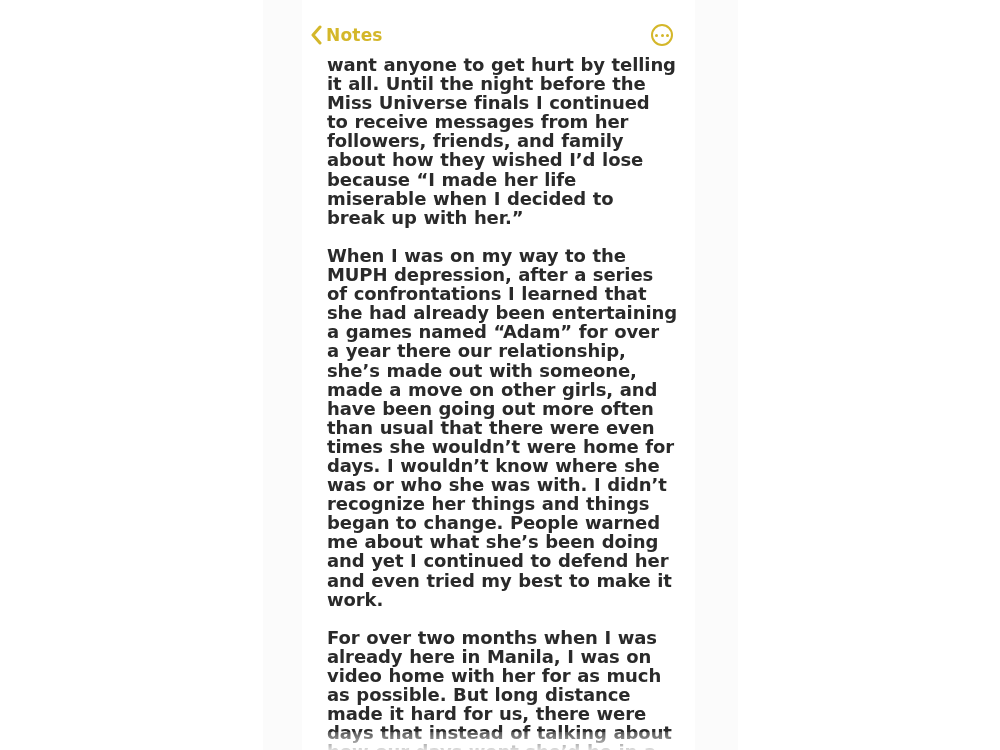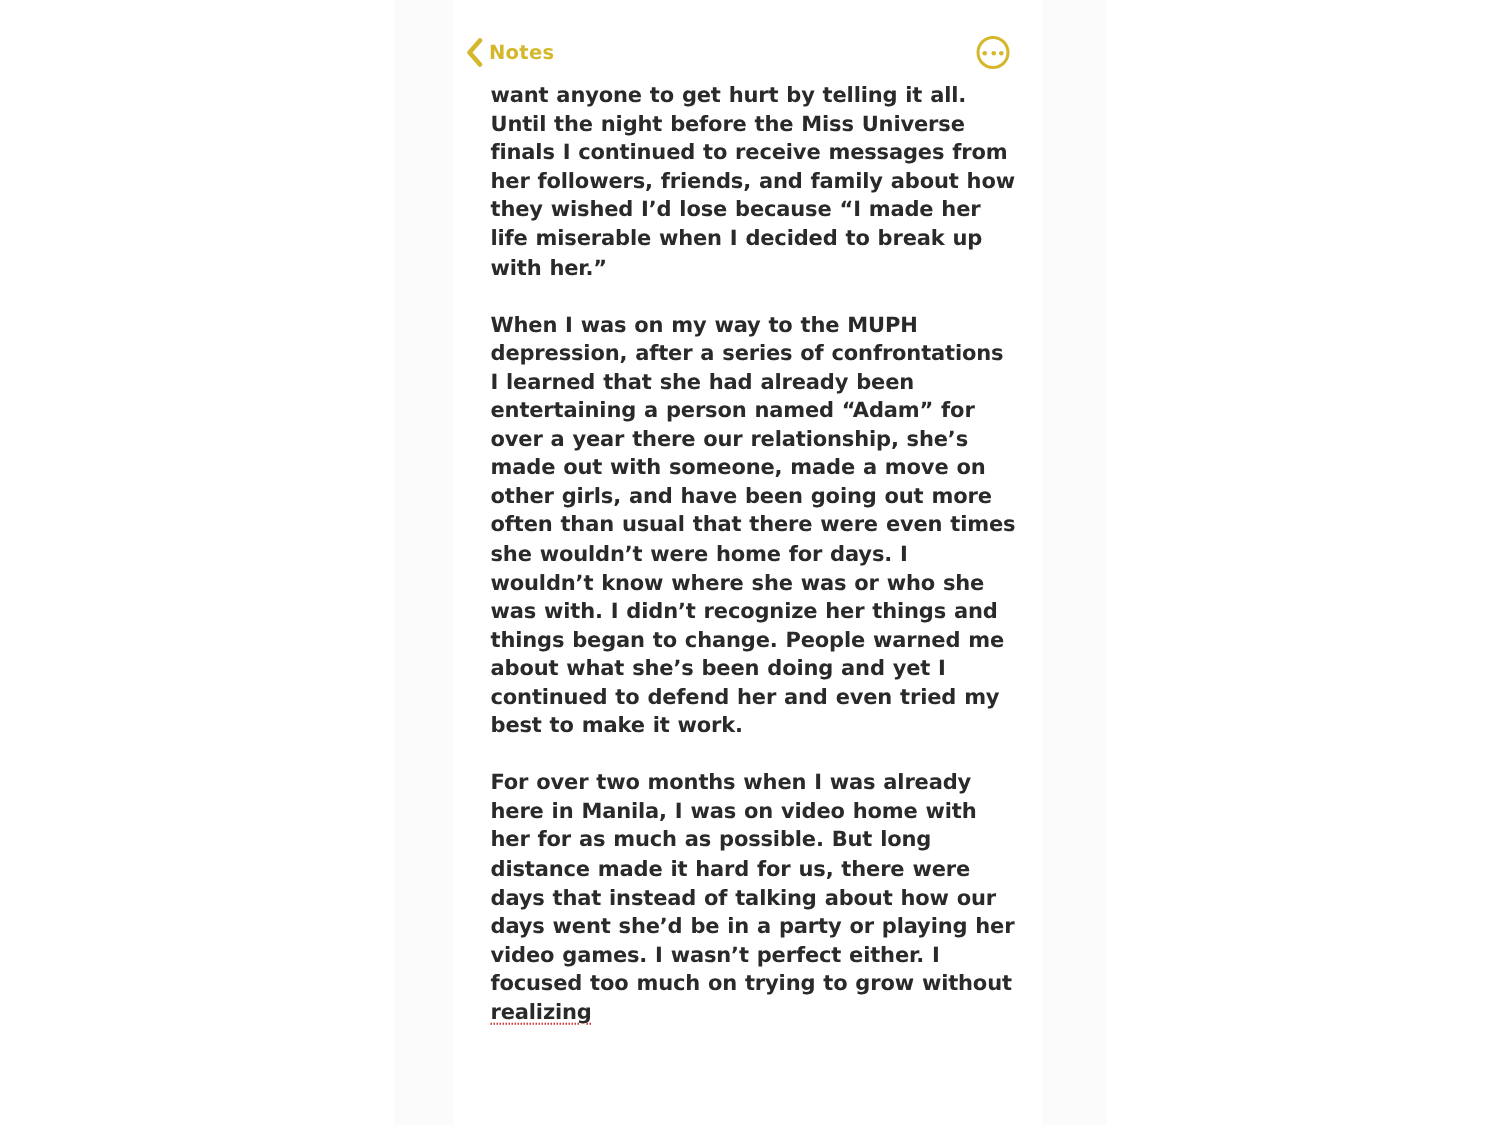--- a/index.html
+++ b/index.html
@@ -59,21 +59,21 @@
     }
     .back-button {
       display: flex;
       align-items: center;
       margin-left: 8px;
       cursor: pointer;
       color: #d4b72a;
     }
     .back-button svg { display: block; }
     .back-label {
-      font-size: 13px;
+      font-size: 17px;
       font-weight: bold;
       margin-left: 4px;
       color: #d4b72a;
       letter-spacing: 0.2px;
     }
     .more-button {
       margin-right: 22px;
       width: 22px;
       height: 22px;
       border: 2px solid #d4b72a;
@@ -91,21 +91,21 @@
       border-radius: 50%;
       margin: 0 1.3px;
     }
     .note-body {
       position: absolute;
       left: 25px;
       top: 55px;
       width: 350px;
     }
     .para {
-      font-size: 14px;
+      font-size: 18px;
       line-height: 19.1px;
       color: #2a2a2a;
       font-weight: bold;
       letter-spacing: -0.1px;
       margin: 0 0 19.1px 0;
       word-spacing: 0.5px;
     }
     .spell {
       text-decoration: underline dotted #d23a3a;
       text-underline-offset: 3px;
@@ -155,21 +155,21 @@
       <span>before the Miss Universe finals I continued to receive</span>
       <span>messages from her followers, friends, and family</span>
       <span>about how they wished I’d lose because “I made her</span>
       <span>life miserable when I decided to break up with her.”</span>
     </p>
 
 
     <p class="para">
       <span>When I was on my way to the MUPH depression, after</span>
       <span>a series of confrontations I learned that she had</span>
-      <span>already been entertaining a person named “Adam” for</span>
+      <span>already been entertaining a games named “Adam” for</span>
       <span>over a year there our relationship, she’s made out</span>
       <span>with someone, made a move on other girls, and have</span>
       <span>been going out more often than usual that there were</span>
       <span>even times she wouldn’t were home for days. I</span>
       <span>wouldn’t know where she was or who she was with. I</span>
       <span>didn’t recognize her things and things began to</span>
       <span>change. People warned me about what she’s been</span>
       <span>doing and yet I continued to defend her and even tried</span>
       <span>my best to make it work.</span>
     </p>

